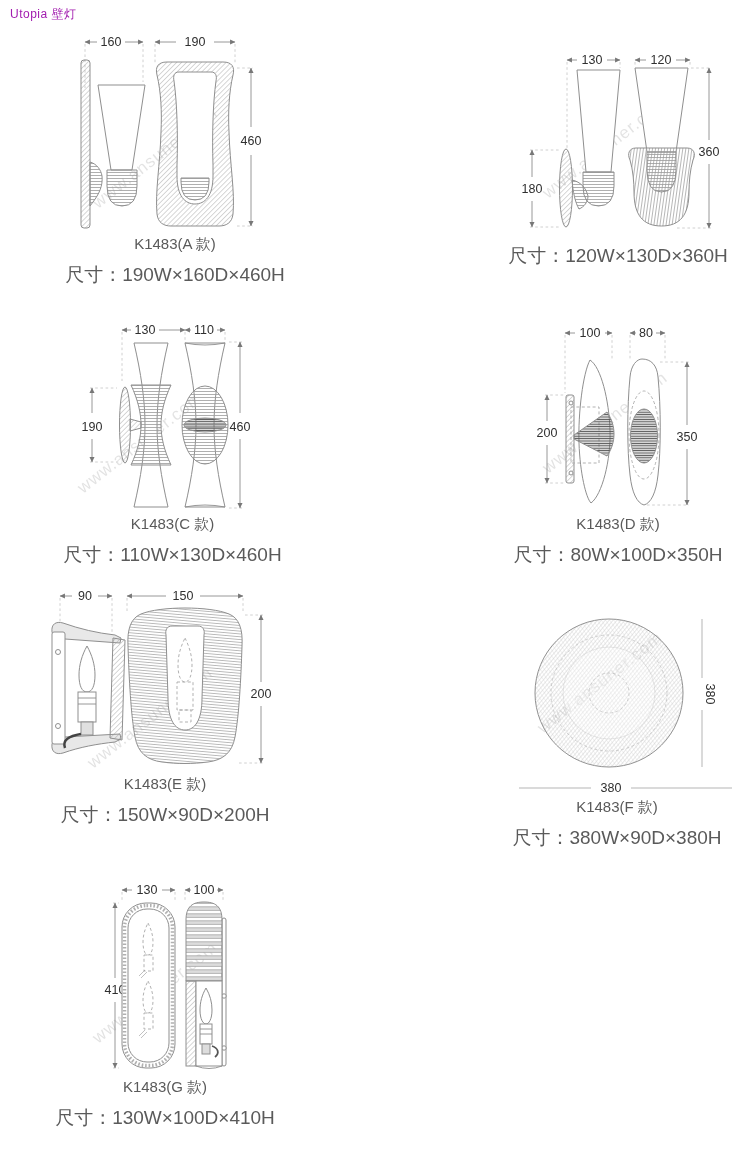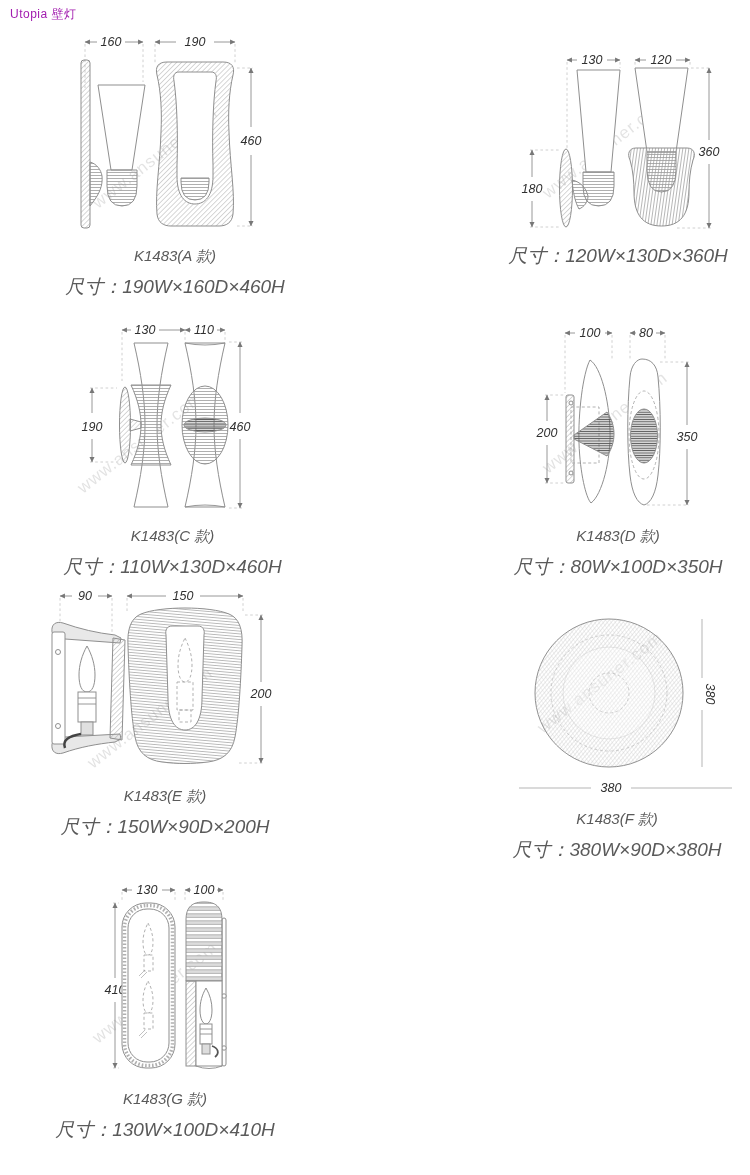--- a/index.html
+++ b/index.html
@@ -1,20 +1,20 @@
 <!DOCTYPE html>
 <html><head>
 <meta charset="utf-8">
 <style>
   html,body{margin:0;padding:0;background:#fff;}
   #page{position:relative;width:750px;height:1175px;background:#fff;overflow:hidden;
         font-family:"Liberation Sans","DejaVu Sans",sans-serif;}
   .title{position:absolute;left:10px;top:6px;font-size:12px;color:#a21caf;letter-spacing:.5px;}
-  .card{position:absolute;font-style:italic;}
-  .code{margin-top:12px;font-size:15px;color:#5a5a5a;text-align:center;}
+  .card{position:absolute;}
+  .code{margin-top:0;font-size:15px;color:#5a5a5a;text-align:center;}
   .spec{margin-top:8px;font-size:19px;color:#5a5a5a;text-align:center;}
   .wm{position:absolute;font-size:17px;color:rgba(60,60,60,.14);white-space:nowrap;
       transform:rotate(-38deg);transform-origin:left center;letter-spacing:1px;}
   svg{display:block;}
   .ln{stroke:#8f8f8f;stroke-width:1;}
   .dim{stroke:#8c8c8c;stroke-width:.9;fill:none;}
   .dim2{stroke:#b5b5b5;stroke-width:1;fill:none;}
   .ext{stroke:#c4c4c4;stroke-width:.8;fill:none;stroke-dasharray:2.6,2.6;}
   .dsh{stroke:#a8a8a8;stroke-width:.9;fill:none;stroke-dasharray:3,2.4;}
   text.d{font-family:"Liberation Sans",sans-serif;font-size:12.5px;fill:#2f2f2f;text-anchor:middle;}

